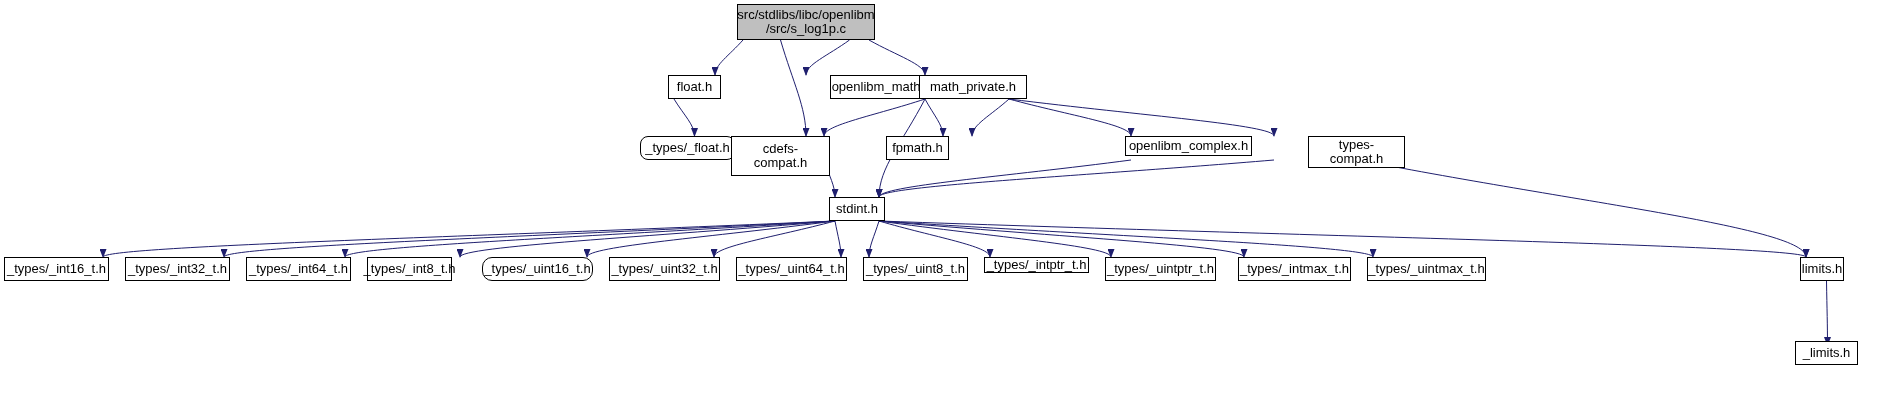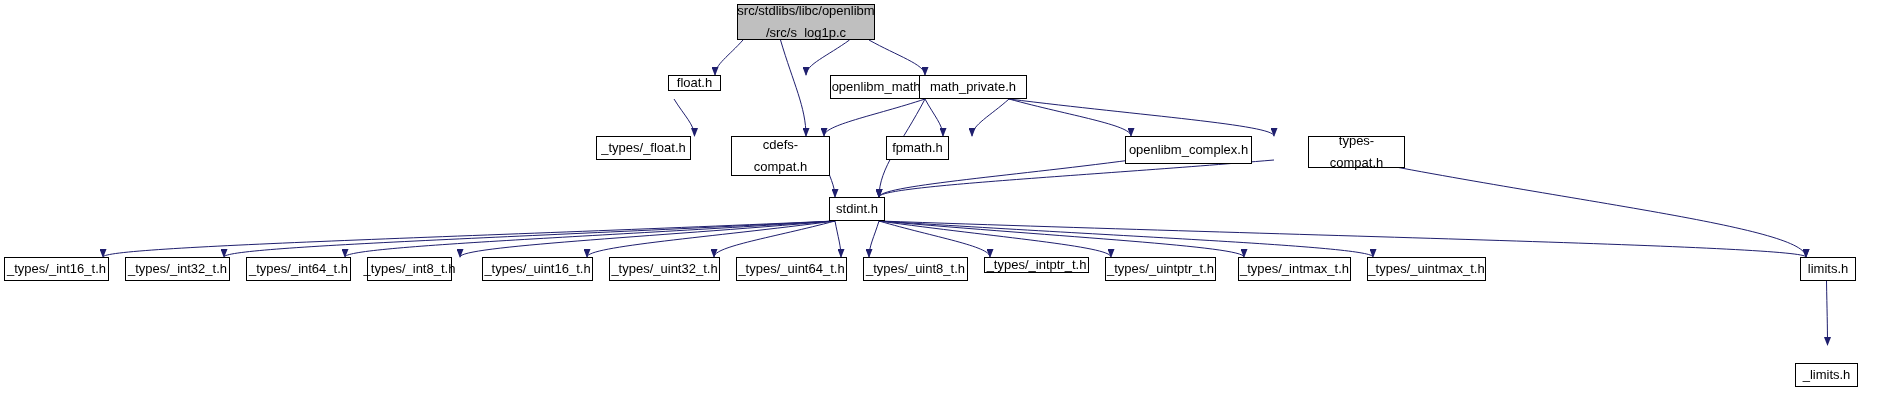--- a/index.html
+++ b/index.html
@@ -23,21 +23,21 @@
     width: 1890px;
     height: 416px;
   }
   .node {
     position: absolute;
     box-sizing: border-box;
     border: 1px solid #000000;
     background: #ffffff;
     color: #000000;
     font-size: 13px;
-    line-height: 22px;
+    line-height: 14px;
     text-align: center;
     display: flex;
     align-items: center;
     justify-content: center;
     white-space: pre-line;
     padding: 0 16px;
   }
   .node.root {
     background: #bfbfbf;
   }
@@ -77,36 +77,36 @@
       <path d="M879,221 C874,237.2 869,246.2 869,257" fill="none" stroke="#1f1f6e" stroke-width="1" marker-end="url(#arrow)"></path>
       <path d="M879,221 C934.5,237.2 990,246.2 990,257" fill="none" stroke="#1f1f6e" stroke-width="1" marker-end="url(#arrow)"></path>
       <path d="M879,221 C995,237.2 1111,246.2 1111,257" fill="none" stroke="#1f1f6e" stroke-width="1" marker-end="url(#arrow)"></path>
       <path d="M879,221 C1061.5,237.2 1244,246.2 1244,257" fill="none" stroke="#1f1f6e" stroke-width="1" marker-end="url(#arrow)"></path>
       <path d="M879,221 C1126,237.2 1373,246.2 1373,257" fill="none" stroke="#1f1f6e" stroke-width="1" marker-end="url(#arrow)"></path>
       <path d="M879,221 C1342.5,237.2 1806,246.2 1806,257" fill="none" stroke="#1f1f6e" stroke-width="1" marker-end="url(#arrow)"></path>
       <path d="M1826.5,281 C1827,309.8 1827.5,325.8 1827.5,345" fill="none" stroke="#1f1f6e" stroke-width="1" marker-end="url(#arrow)"></path>
     </svg>
 <div class="node root" style="left: 737px; top: 4px; width: 138px; height: 36px;">src/stdlibs/libc/openlibm
 /src/s_log1p.c</div>
-    <div class="node" style="left: 668px; top: 75px; width: 53px; height: 16px;">float.h</div>
+    <div class="node" style="left: 668px; top: 75px; width: 53px; height: 24px;">float.h</div>
     <div class="node" style="left: 798px; top: 75px; width: 103px; height: 24px; margin-left: 32px;">openlibm_math.h</div>
     <div class="node" style="left: 919px; top: 75px; width: 108px; height: 24px;">math_private.h</div>
-    <div class="node" style="left: 596px; top: 136px; width: 95px; height: 24px;">_types/_float.h</div>
+    <div class="node" style="left: 640px; top: 136px; width: 95px; height: 24px; border-radius: 8px;">_types/_float.h</div>
     <div class="node" style="left: 731px; top: 136px; width: 99px; height: 40px;">cdefs-compat.h</div>
     <div class="node" style="left: 886px; top: 136px; width: 63px; height: 24px;">fpmath.h</div>
-    <div class="node" style="left: 1125px; top: 136px; width: 127px; height: 28px;">openlibm_complex.h</div>
+    <div class="node" style="left: 1125px; top: 136px; width: 127px; height: 20px;">openlibm_complex.h</div>
     <div class="node" style="left: 1308px; top: 136px; width: 97px; height: 32px;">types-compat.h</div>
     <div class="node" style="left: 829px; top: 197px; width: 56px; height: 24px;">stdint.h</div>
     <div class="node" style="left: 4px; top: 257px; width: 105px; height: 24px;">_types/_int16_t.h</div>
     <div class="node" style="left: 125px; top: 257px; width: 105px; height: 24px;">_types/_int32_t.h</div>
     <div class="node" style="left: 246px; top: 257px; width: 105px; height: 24px;">_types/_int64_t.h</div>
     <div class="node" style="left: 367px; top: 257px; width: 85px; height: 24px;">_types/_int8_t.h</div>
-    <div class="node" style="left: 482px; top: 257px; width: 111px; height: 24px;">_types/_uint16_t.h</div>
+    <div class="node" style="left: 482px; top: 257px; width: 111px; height: 24px; border-radius: 10px;">_types/_uint16_t.h</div>
     <div class="node" style="left: 609px; top: 257px; width: 111px; height: 24px;">_types/_uint32_t.h</div>
     <div class="node" style="left: 736px; top: 257px; width: 111px; height: 24px;">_types/_uint64_t.h</div>
     <div class="node" style="left: 863px; top: 257px; width: 105px; height: 24px;">_types/_uint8_t.h</div>
     <div class="node" style="left: 984px; top: 257px; width: 105px; height: 16px;">_types/_intptr_t.h</div>
     <div class="node" style="left: 1105px; top: 257px; width: 111px; height: 24px;">_types/_uintptr_t.h</div>
     <div class="node" style="left: 1238px; top: 257px; width: 113px; height: 24px;">_types/_intmax_t.h</div>
     <div class="node" style="left: 1367px; top: 257px; width: 119px; height: 24px;">_types/_uintmax_t.h</div>
-    <div class="node" style="left: 1800px; top: 257px; width: 56px; height: 24px;">limits.h</div>
-    <div class="node" style="left: 1795px; top: 363px; width: 63px; height: 24px;">_limits.h</div>
+    <div class="node" style="left: 1800px; top: 257px; width: 44px; height: 24px;">limits.h</div>
+    <div class="node" style="left: 1795px; top: 341px; width: 63px; height: 24px;">_limits.h</div>
   </div>
 
 </body></html>

